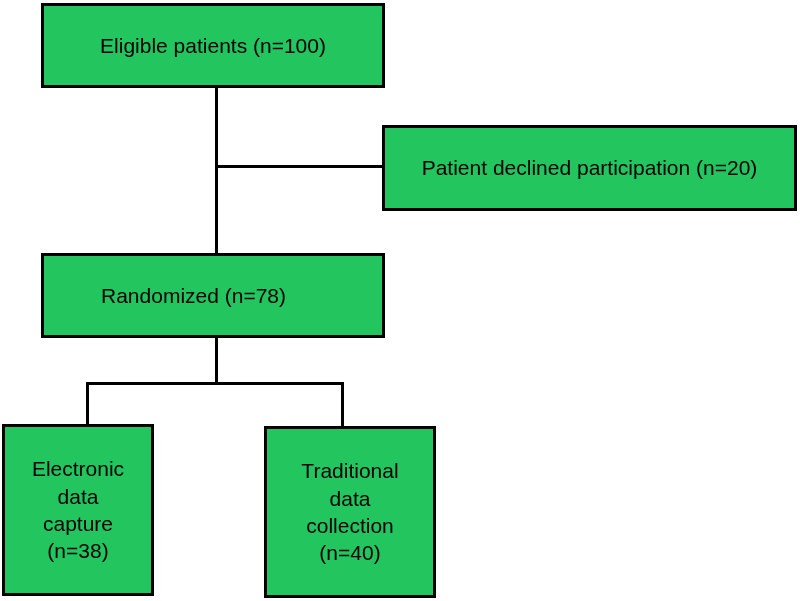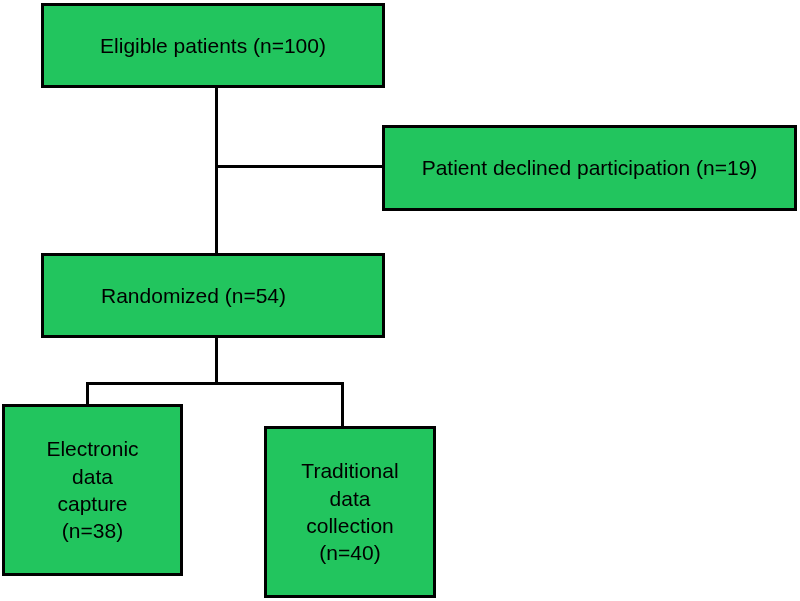--- a/index.html
+++ b/index.html
@@ -42,21 +42,21 @@
   }
   #node-declined {
     left: 382px; top: 125px; width: 415px; height: 86px;
   }
   #node-randomized {
     left: 41px;  top: 253px; width: 344px; height: 85px;
     justify-content: flex-start;
   }
   #node-randomized .label { padding-left: 57px; }
   #node-edc {
-    left: 2px;   top: 404px; width: 181px; height: 172px;
+    left: 2px;   top: 424px; width: 152px; height: 172px;
   }
   #node-tdc {
     left: 264px; top: 426px; width: 172px; height: 172px;
   }
   
   .conn {
     position: absolute;
     background: #000000;
     z-index: 1;
   }
@@ -80,25 +80,25 @@
   <div class="conn v" id="conn-randomized-stem"></div>
   <div class="conn h" id="conn-split-bar"></div>
   <div class="conn v" id="conn-left-drop"></div>
   <div class="conn v" id="conn-right-drop"></div>
 
   <div class="node" id="node-eligible">
     <span class="label">Eligible patients (n=100)</span>
   </div>
 
   <div class="node" id="node-declined">
-    <span class="label">Patient declined participation (n=19)</span>
+    <span class="label">Patient declined participation (n=20)</span>
   </div>
 
   <div class="node" id="node-randomized">
-    <span class="label">Randomized (n=54)</span>
+    <span class="label">Randomized (n=78)</span>
   </div>
 
   <div class="node" id="node-edc">
     <span class="label">Electronic
 data
 capture
 (n=38)</span>
   </div>
 
   <div class="node" id="node-tdc">

